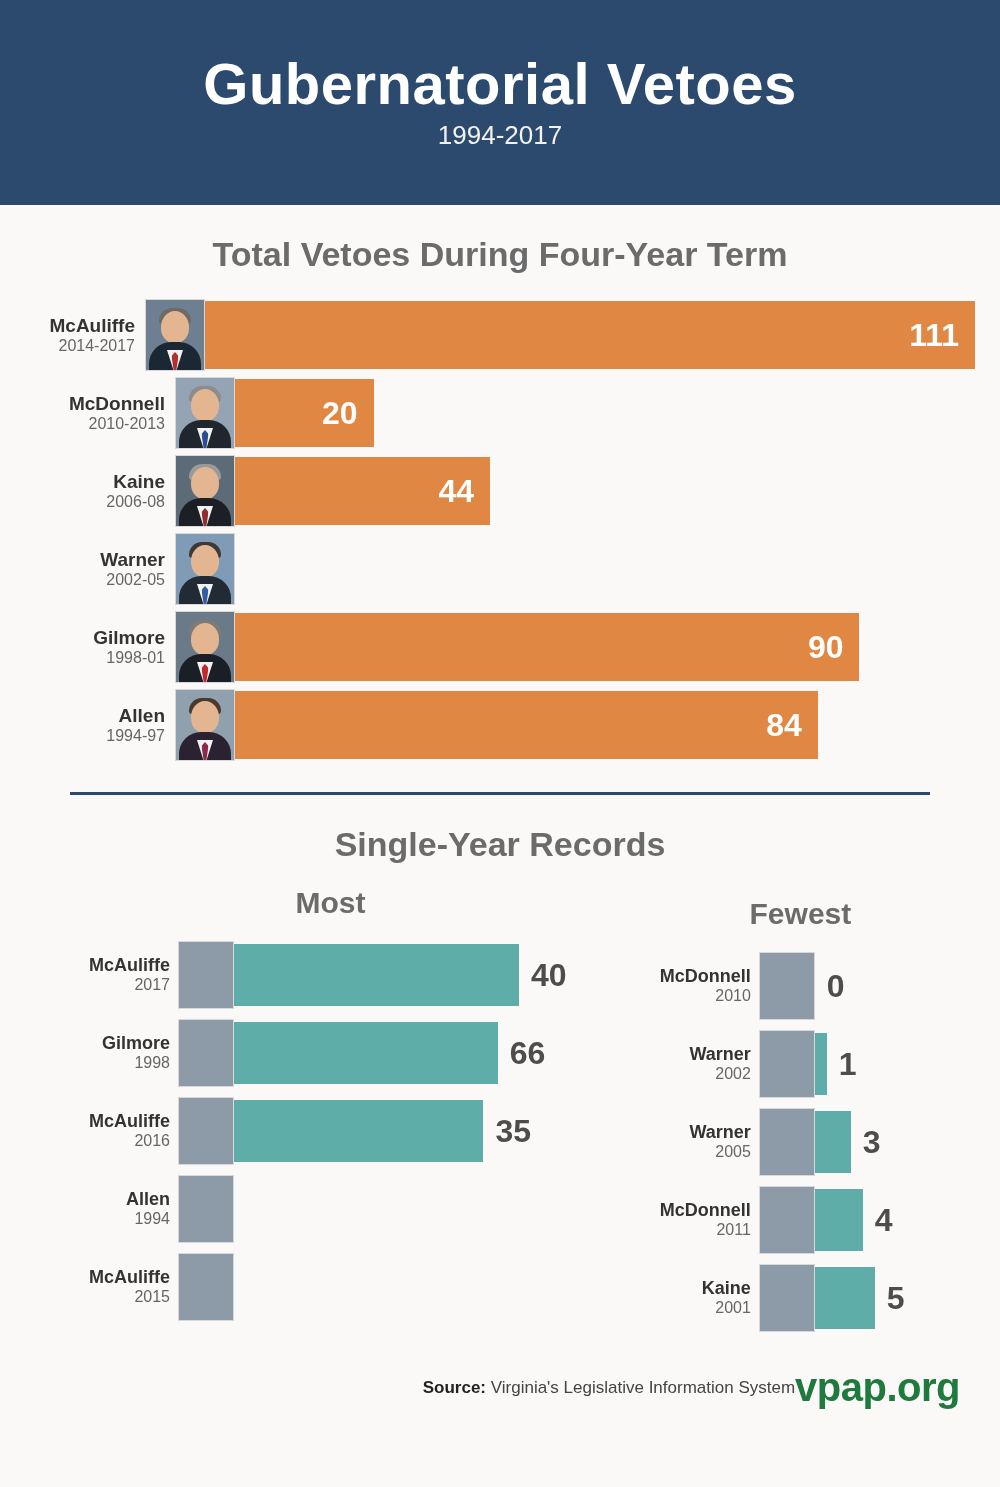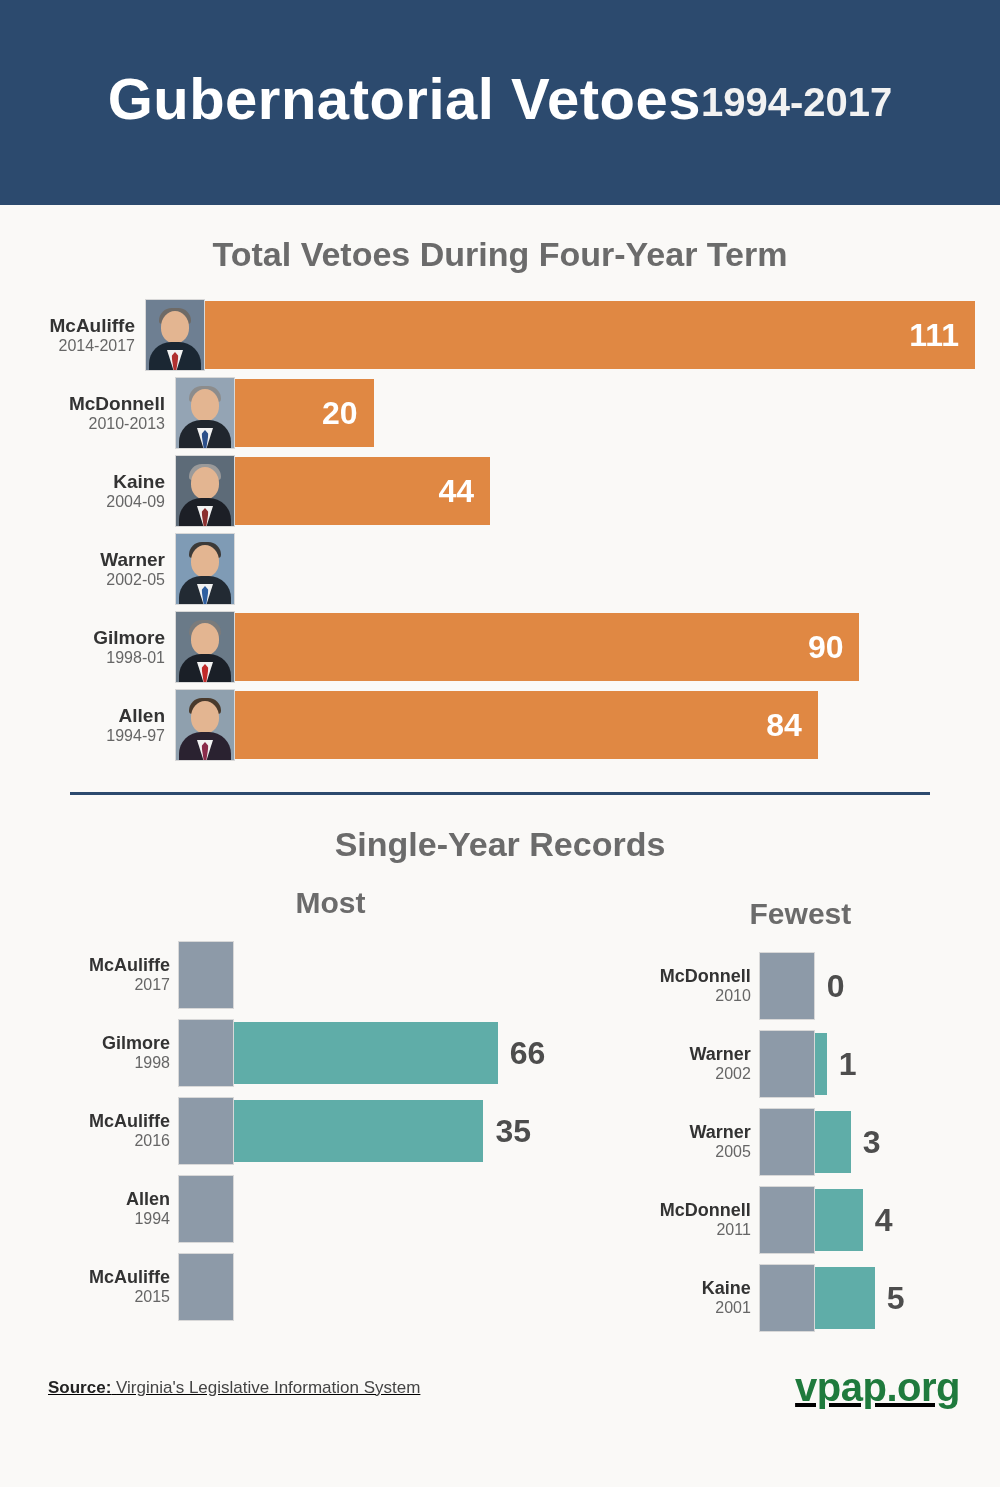--- a/index.html
+++ b/index.html
@@ -12,35 +12,35 @@
     background: #faf9f7;
     font-family: "Liberation Sans", sans-serif;
     overflow: hidden;
   }
 
   
   .header {
     background: #2c4a6e;
     height: 205px;
     display: flex;
-    flex-direction: row;
+    flex-direction: column;
     align-items: center;
     justify-content: center;
     color: #ffffff;
   }
   .header-title {
     font-size: 58px;
     font-weight: bold;
     letter-spacing: 0.5px;
     line-height: 1.05;
     margin-bottom: 6px;
   }
   .header-subtitle {
-    font-size: 40px;
-    font-weight: bold;
+    font-size: 26px;
+    font-weight: normal;
     color: #f2f2f2;
   }
 
   
   .section-title {
     text-align: center;
     font-size: 34px;
     font-weight: bold;
     color: #6b6b6b;
     margin-top: 30px;
@@ -224,24 +224,23 @@
     font-weight: bold;
     color: #4d4d4d;
     margin-left: 12px;
     white-space: nowrap;
   }
 
   
   .footer {
     display: flex;
     align-items: center;
-    justify-content: space-between;
+    justify-content: flex-end;
     padding: 18px 40px 0 48px;
     margin-top: 10px;
-    text-decoration: underline;
   }
   .source {
     font-size: 17px;
     color: #444444;
   }
   .source b { color: #222222; }
   .logo {
     font-size: 40px;
     font-weight: bold;
     color: #1f7a3d;
@@ -292,21 +291,21 @@
       </div>
       <div class="bar-area">
         <div class="bar" style="width:138.6px">
           <span>20</span>
         </div>
       </div>
     </div>
     <div class="row">
       <div class="row-label">
         <span class="name">Kaine</span>
-        <span class="years">2004-09</span>
+        <span class="years">2006-08</span>
       </div>
       <div class="portrait">
         <div class="bg" style="background:#5d6b78"></div>
         <div class="hair" style="background:#9a9a9a"></div>
         <div class="face"></div>
         <div class="body" style="background:#1c1f26"></div>
         <div class="shirt"></div>
         <div class="tie" style="background:#8b2f2f"></div>
       </div>
       <div class="bar-area">
@@ -383,20 +382,24 @@
             <span class="rec-year">2017</span>
           </div>
           <div class="rec-portrait">
             <div class="bg" style="background:#6e7f92"></div>
             <div class="hair" style="background:#6e6a66"></div>
             <div class="face"></div>
             <div class="body" style="background:#1b2733"></div>
             <div class="shirt"></div>
             <div class="tie" style="background:#b03030"></div>
           </div>
+          <div class="rec-bar-area">
+            <div class="rec-bar" style="width:285px"></div>
+            <span class="rec-value">40</span>
+          </div>
         </div>
         <div class="rec-row">
           <div class="rec-label">
             <span class="rec-name">Gilmore</span>
             <span class="rec-year">1998</span>
           </div>
           <div class="rec-portrait">
             <div class="bg" style="background:#6a7a88"></div>
             <div class="hair" style="background:#7b7b7b"></div>
             <div class="face"></div>

